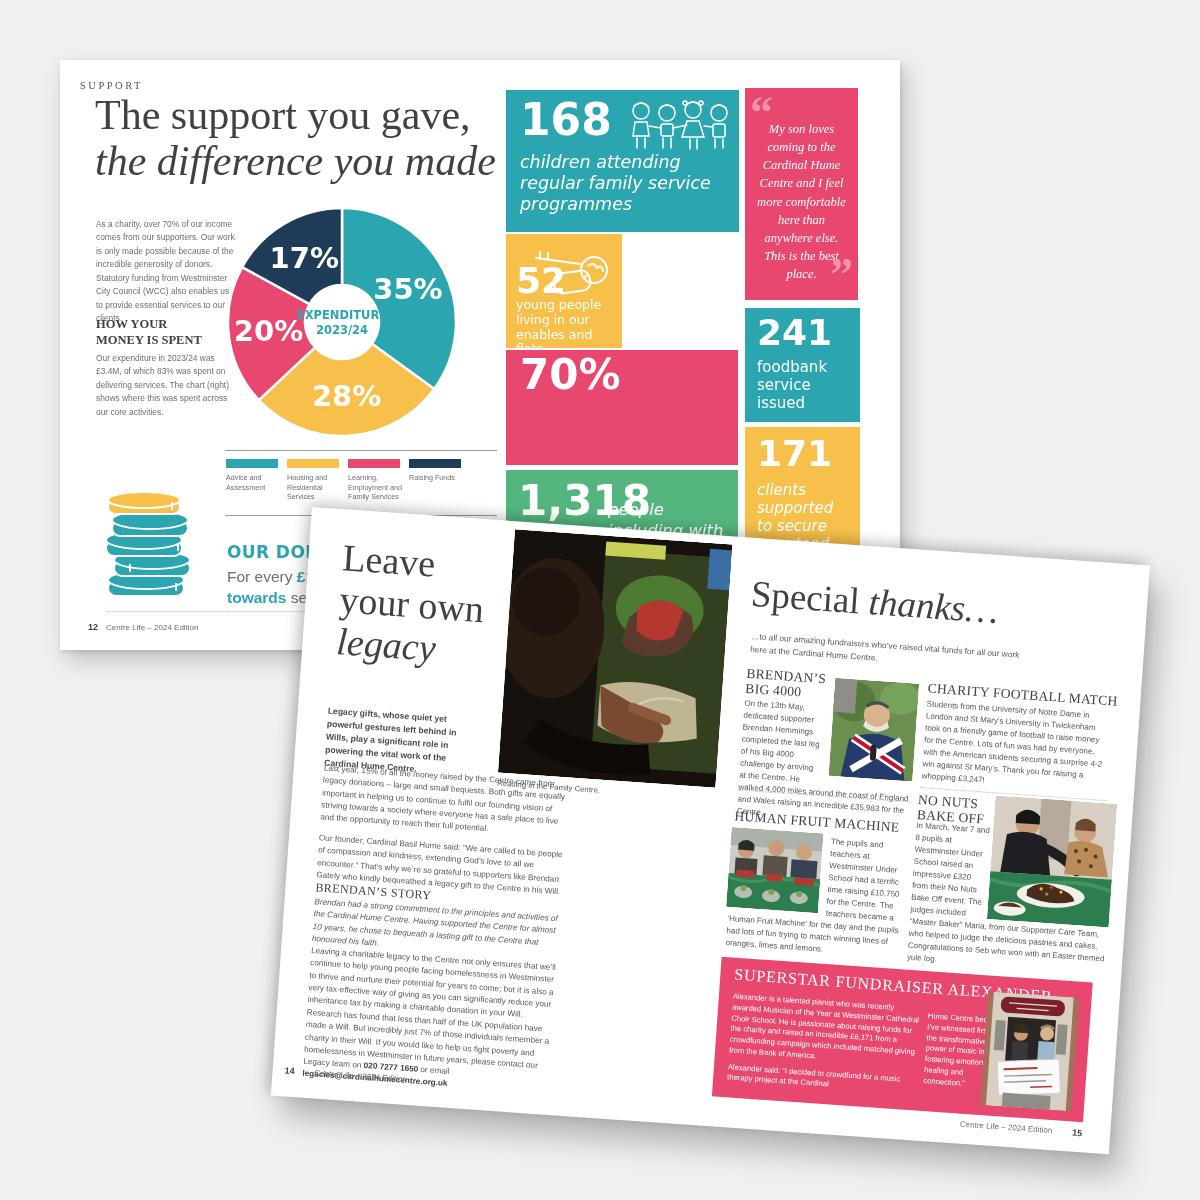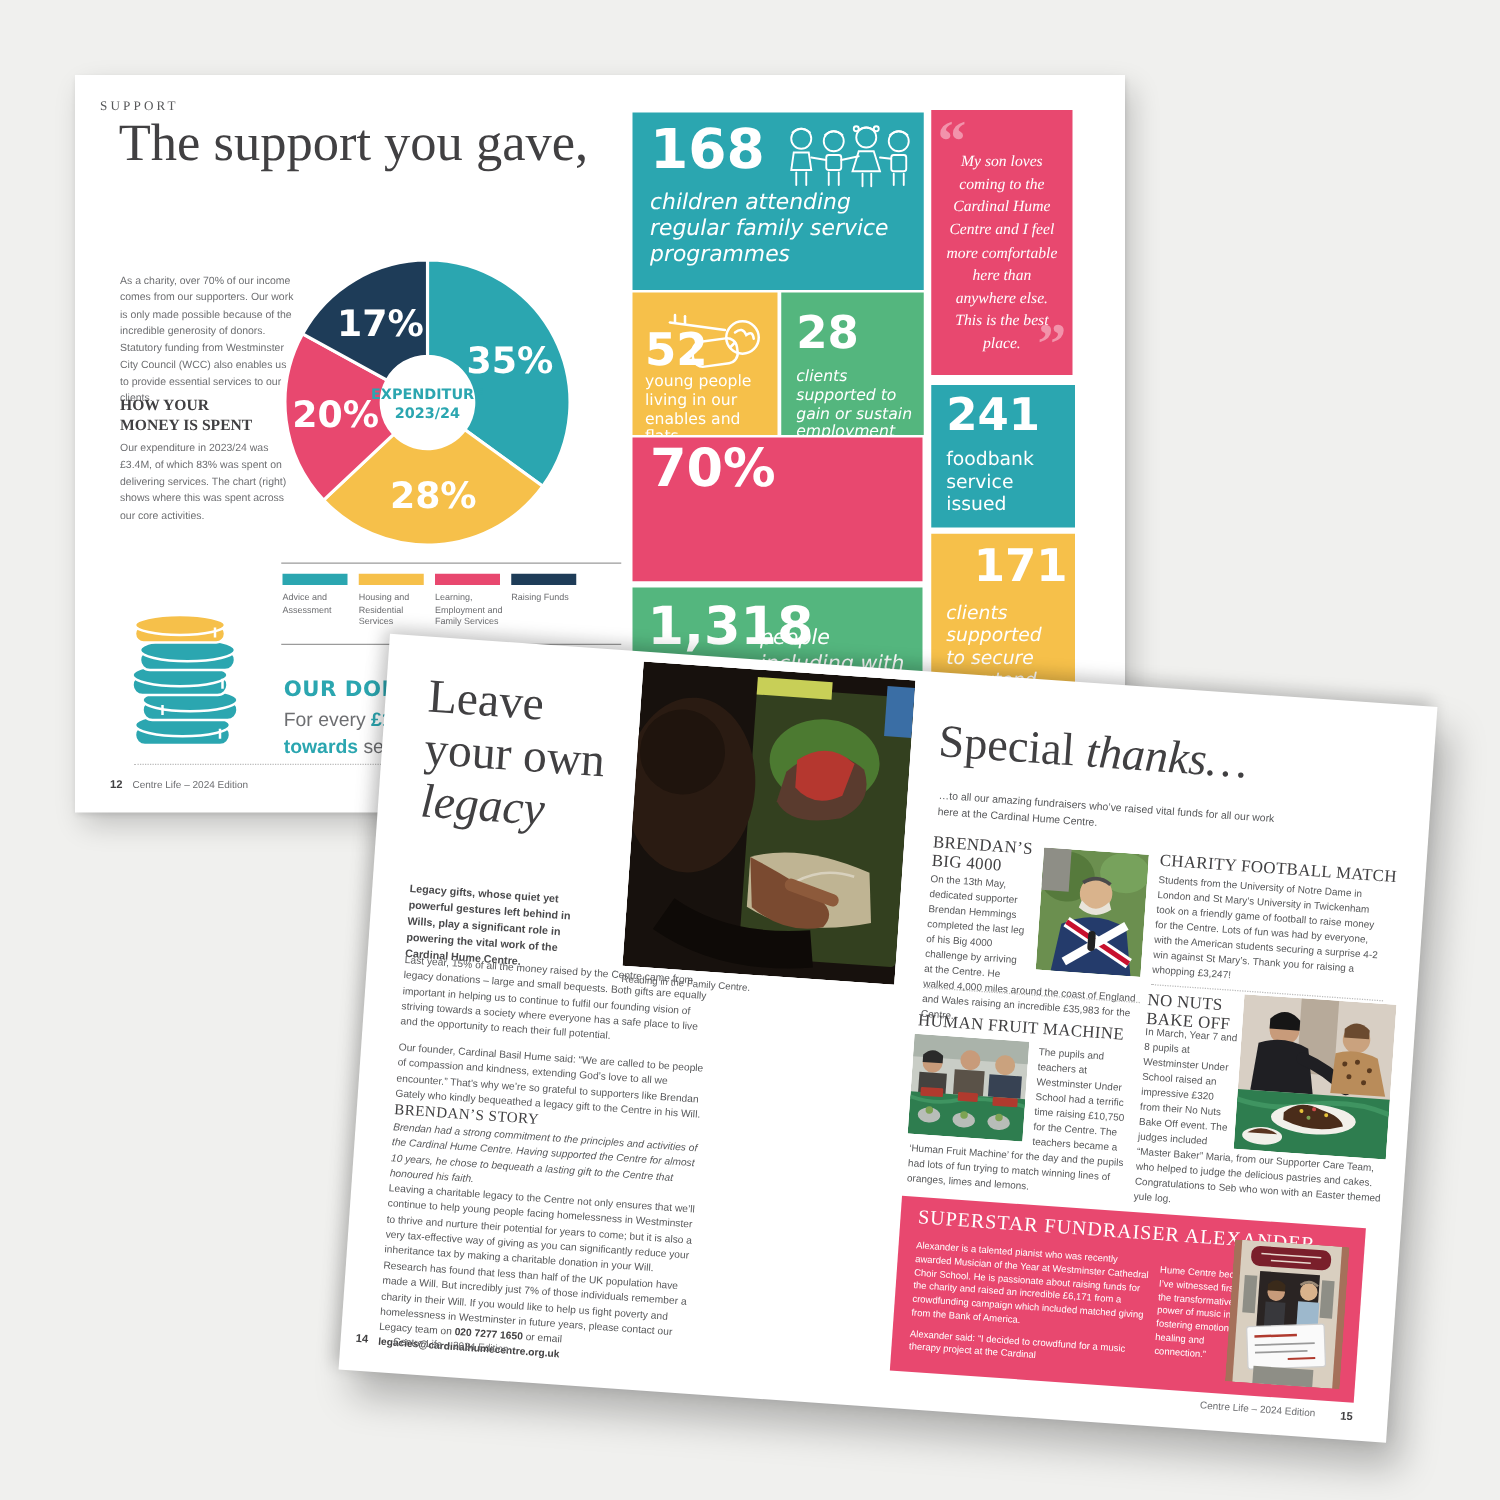--- a/index.html
+++ b/index.html
@@ -48,20 +48,21 @@
 <body>
 
 <div class="canvas">
 
   <div class="sheet p1">
 
     <div class="abs kicker" style="left:20px;top:20px;">SUPPORT</div>
 
     <div class="abs big-title" style="left:35px;top:32px;">
       <div>The support you gave,</div>
+      <div class="it">the difference you made</div>
     </div>
 
     <div class="abs smallbody" style="left:36px;top:158px;width:142px;">As a charity, over 70% of our income comes from our supporters. Our work is only made possible because of the incredible generosity of donors. Statutory funding from Westminster City Council (WCC) also enables us to provide essential services to our clients.</div>
 
     <div class="abs subhead" style="left:36px;top:257px;width:112px;">HOW YOUR MONEY IS SPENT</div>
 
     <div class="abs smallbody" style="left:36px;top:292px;width:142px;">Our expenditure in 2023/24 was £3.4M, of which 83% was spent on delivering services. The chart (right) shows where this was spent across our core activities.</div>
 
     <svg class="abs" id="donut" style="left:164px;top:144px;" width="236" height="236" viewBox="0 0 236 236">
         <path d="M118,4 A114,114 0 0 1 210.22793735874401,185.00751876134194 L147.93362879187305,139.74805433482152 A37,37 0 0 0 118,81 Z" fill="#2BA6B0" stroke="#ffffff" stroke-width="2.5"></path>
@@ -176,24 +177,20 @@
             <path d="M16 17 v-6"></path>
           <circle cx="62" cy="28" r="13"></circle>
             <path d="M56 24 q6 -5 9 2 q5 -4 6 3"></path>
           <rect x="22" y="30" width="36" height="20" rx="8" transform="rotate(-8 40 40)"></rect>
           <path d="M52 36 l4 -4"></path>
         </g>
       </svg>
       <div class="cap" style="position:absolute;left:10px;top:64px;width:100px;font-size:12.5px;line-height:1.18;">young people living in our enables and flats</div>
     </div>
 
-    <div class="box green" style="left:565px;top:174px;width:114px;height:114px;">
-      <div class="num" style="position:absolute;left:12px;top:12px;font-size:36px;">28</div>
-      <div class="cap i" style="position:absolute;left:12px;top:60px;width:96px;font-size:12.5px;line-height:1.18;">clients supported to gain or sustain employment</div>
-    </div>
 
     <div class="box pink" style="left:446px;top:290px;width:232px;height:115px;">
       <div class="num" style="position:absolute;left:14px;top:0px;font-size:42px;">70%</div>
     </div>
 
     <div class="box green" style="left:446px;top:410px;width:232px;height:150px;">
       <div class="num" style="position:absolute;left:12px;top:6px;font-size:42px;">1,318</div>
       <div class="cap i" style="position:absolute;left:102px;top:30px;width:126px;font-size:16.5px;line-height:1.25;">people including with children and</div>
     </div>
 
@@ -202,21 +199,21 @@
       <div class="quote-text" style="position:absolute;left:9px;right:9px;top:32px;">My son loves coming to the Cardinal Hume Centre and I feel more comfortable here than anywhere else. This is the best place.</div>
       <div class="qmark" style="position:absolute;right:5px;bottom:2px;">”</div>
     </div>
 
     <div class="box teal" style="left:685px;top:248px;width:115px;height:114px;">
       <div class="num" style="position:absolute;left:12px;top:4px;font-size:36px;">241</div>
       <div class="cap" style="position:absolute;left:12px;top:50px;width:94px;font-size:15px;line-height:1.2;">foodbank service issued</div>
     </div>
 
     <div class="box yellow" style="left:685px;top:367px;width:115px;height:193px;">
-      <div class="num" style="position:absolute;left:12px;top:6px;font-size:36px;margin-left:22px;">171</div>
+      <div class="num" style="position:absolute;left:12px;top:6px;font-size:36px;">171</div>
       <div class="cap i" style="position:absolute;left:12px;top:54px;width:84px;font-size:15px;line-height:1.2;">clients supported to secure or extend</div>
     </div>
   </div>
 
   <div class="sheet p2">
 
     <div class="abs big-title" style="left:34px;top:28px;font-size:38px;">
       <div>Leave</div>
       <div>your own</div>
       <div class="it">legacy</div>

